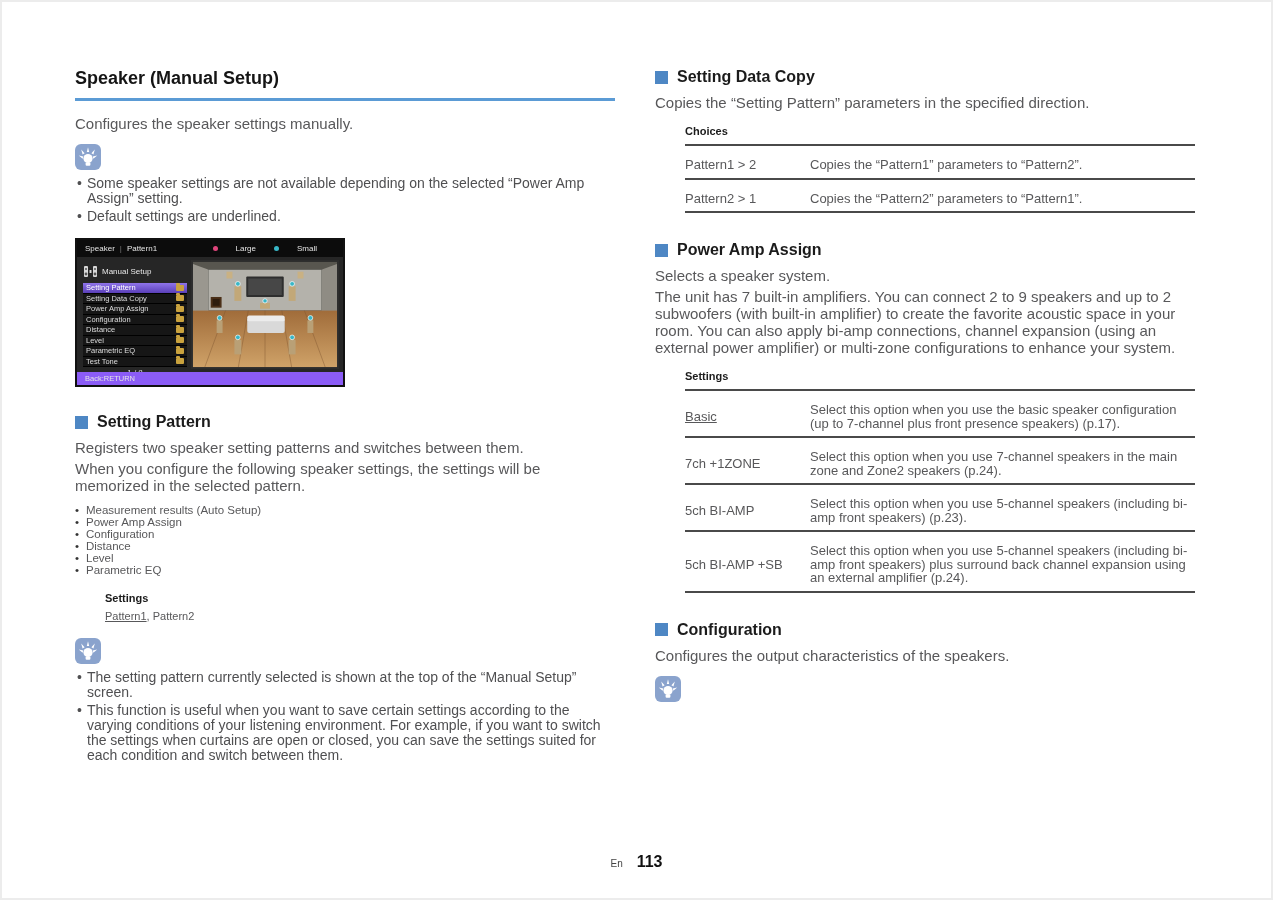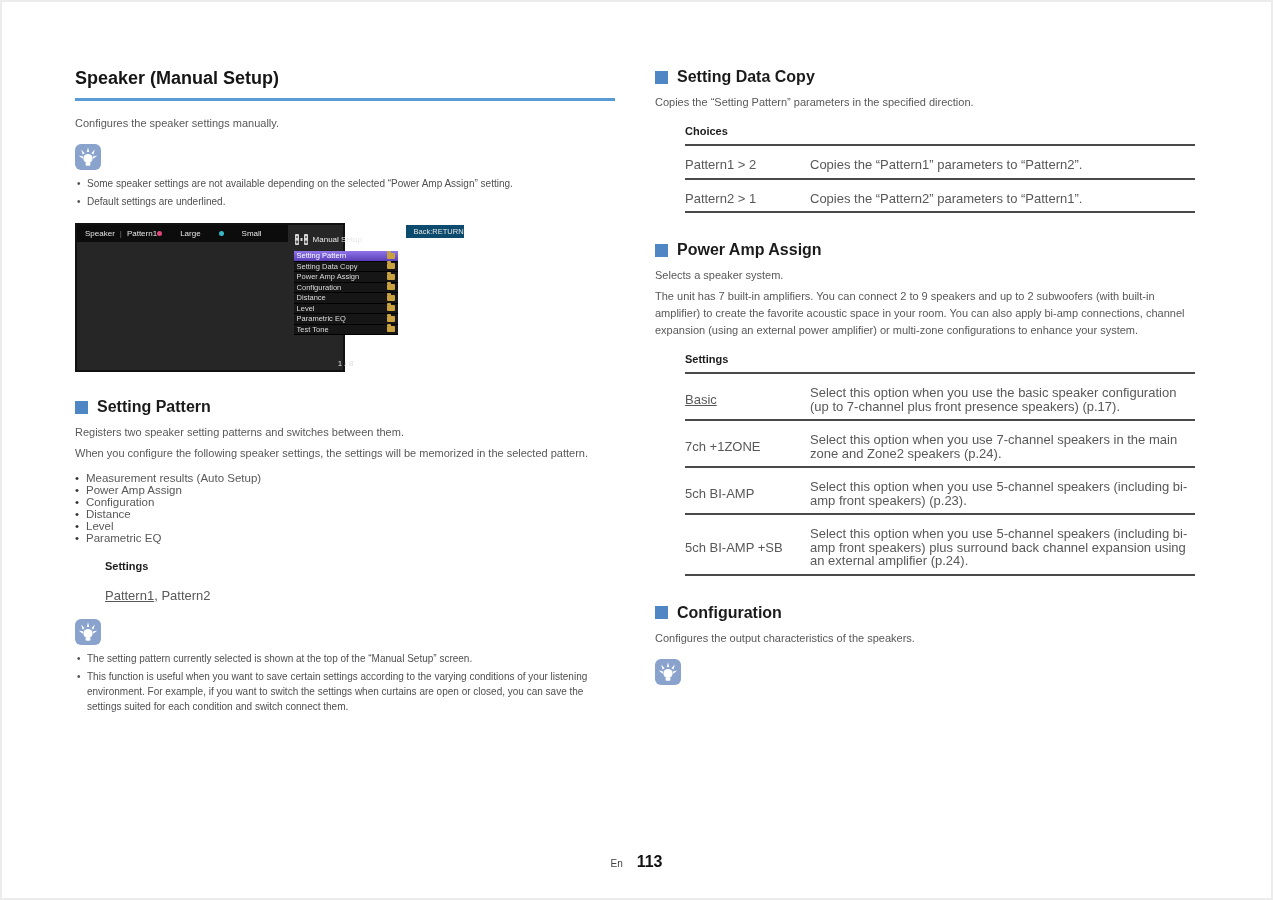--- a/index.html
+++ b/index.html
@@ -12,51 +12,51 @@
   .col { position:absolute; top:68px; }
   .col-left  { left:75px;  width:540px; }
   .col-right { left:655px; width:543px; }
 
   h1.doc-title { font-size:18px; font-weight:bold; color:#151515; letter-spacing:0; }
   .title-rule { height:3px; background:#5b9bd5; margin-top:9px; }
 
   h2.sec { display:flex; align-items:center; font-size:16px; font-weight:bold; color:#1b1b1b; }
   h2.sec .sq { width:13px; height:13px; background:#4e87c4; margin-right:9px; flex:0 0 auto; }
 
-  p.body { font-size:11px; line-height:17px; color:#58585a; }
+  p.body { font-size:15px; line-height:17px; color:#58585a; }
 
   
   .tip { width:26px; height:26px; display:block; }
 
   
-  ul.note { list-style:none; font-size:10px; line-height:15px; color:#4f4f51; }
+  ul.note { list-style:none; font-size:14px; line-height:15px; color:#4f4f51; }
   ul.note li { padding-left:12px; position:relative; margin-top:3px; }
   ul.note li::before { content:"•"; position:absolute; left:2px; top:0; color:#4f4f51; }
 
   
   ul.dots { list-style:none; font-size:11.5px; color:#58585a; }
   ul.dots li { padding-left:11px; position:relative; margin-top:0; }
   ul.dots li::before { content:"•"; position:absolute; left:0; top:0; color:#333; }
 
   .indent { margin-left:30px; }
   .tbl-label { font-size:11px; font-weight:bold; color:#1b1b1b; }
   .u { text-decoration:underline; }
 
   table.spec { border-collapse:collapse; width:510px; margin-left:30px; margin-top:7px;
                border-top:2px solid #4a4a4a; border-bottom:2px solid #4a4a4a; }
   table.spec td { font-size:13px; line-height:13.5px; color:#58585a; padding:12px 4px 6px 0;
                   border-top:2px solid #4a4a4a; vertical-align:middle; }
   table.spec tr:first-child td { border-top:none; }
   table.spec td.lbl { width:125px; padding-right:10px; }
 
-  .settings-inline { font-size:13px; color:#58585a; margin-top:16px; }
+  .settings-inline { font-size:11px; color:#58585a; margin-top:6px; }
 
   
   .tv { width:270px; height:149px; background:#262626; border:2px solid #111;
-        display:flex; flex-direction:row; font-family:"Liberation Sans",sans-serif; }
+        display:flex; flex-direction:column; font-family:"Liberation Sans",sans-serif; }
   .tv-top { height:17px; background:#0c0c0c; color:#e4e4e4; font-size:8px;
             display:flex; align-items:center; padding:0 8px; flex:0 0 auto; }
   .tv-crumb { display:flex; align-items:center; gap:5px; }
   .tv-crumb .sep { color:#777; }
   .tv-legend { margin-left:auto; display:flex; align-items:center; gap:18px; margin-right:18px; }
   .dot { width:5px; height:5px; border-radius:50%; display:inline-block; }
   .dot.red { background:#e0457c; }
   .dot.cyan { background:#38b7c7; }
   .tv-body { flex:1; display:flex; min-height:0; }
   .tv-menu { width:110px; flex:0 0 auto; display:flex; flex-direction:column; padding:2px 0 0 6px; }
@@ -65,21 +65,21 @@
   .tv-item { height:10.5px; display:flex; align-items:center; color:#dcdcdc; font-size:7.5px;
              padding:0 3px; border-bottom:1px solid #000; background:#161616; }
   .tv-item.sel { background:linear-gradient(#8f74ea,#5a3fb8); color:#fff; }
   .tv-item .lbl { flex:1; white-space:nowrap; overflow:hidden; }
   .folder { width:8px; height:6px; background:#c9a23e; border-radius:1px; position:relative; flex:0 0 auto; }
   .folder::before { content:""; position:absolute; top:-2px; left:0; width:4px; height:2px;
                     background:#c9a23e; border-radius:1px 1px 0 0; }
   .tv-page { height:12px; color:#ddd; font-size:8px; text-align:center; line-height:12px; flex:0 0 auto; }
   .tv-room { flex:1; padding:3px 4px; }
   .tv-room svg { width:100%; height:100%; display:block; }
-  .tv-bottom { height:13px; background:#0c4a6e; color:#e4e4e4; font-size:7.5px;
+  .tv-bottom { height:13px; background:#8b5cf6; color:#e4e4e4; font-size:7.5px;
                line-height:13px; padding-left:8px; flex:0 0 auto; }
 
   .footer { position:absolute; top:853px; left:0; width:1273px; text-align:center; }
   .footer .lang { font-size:10px; color:#444; margin-right:14px; }
   .footer .num { font-size:16px; font-weight:bold; color:#111; }
 
   .mt4{margin-top:4px}.mt6{margin-top:6px}.mt8{margin-top:8px}.mt10{margin-top:10px}
   .mt12{margin-top:12px}.mt14{margin-top:14px}.mt16{margin-top:16px}
   .mt26{margin-top:26px}.mt28{margin-top:28px}
 </style>
@@ -256,21 +256,21 @@
         <path d="M13 3.2 L14.2 8 L11.8 8 Z"></path>
         <path d="M6.2 5.6 L9.6 9.2 L7.6 10.6 Z"></path>
         <path d="M19.8 5.6 L18.4 10.6 L16.4 9.2 Z"></path>
         <path d="M3.8 11.5 L8.3 12.6 L7.6 14.8 Z"></path>
         <path d="M22.2 11.5 L18.4 14.8 L17.7 12.6 Z"></path>
       </g>
     </svg>
 
     <ul class="note mt6">
       <li>The setting pattern currently selected is shown at the top of the “Manual Setup” screen.</li>
-      <li>This function is useful when you want to save certain settings according to the varying conditions of your listening environment. For example, if you want to switch the settings when curtains are open or closed, you can save the settings suited for each condition and switch connect them.</li>
+      <li>This function is useful when you want to save certain settings according to the varying conditions of your listening environment. For example, if you want to switch the settings when curtains are open or closed, you can save the settings suited for each condition and switch between them.</li>
     </ul>
   </div>
 
   <div class="col col-right">
 
     <h2 class="sec">
       <span class="sq"></span>
       <span>Setting Data Copy</span>
     </h2>
     <p class="body mt8">Copies the “Setting Pattern” parameters in the specified direction.</p>

